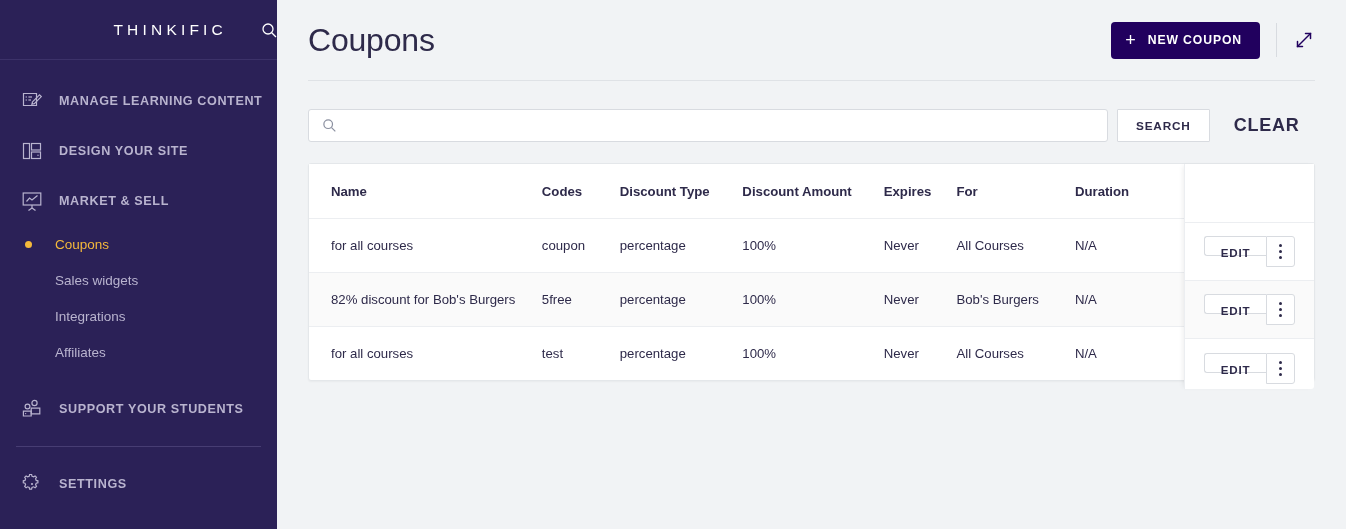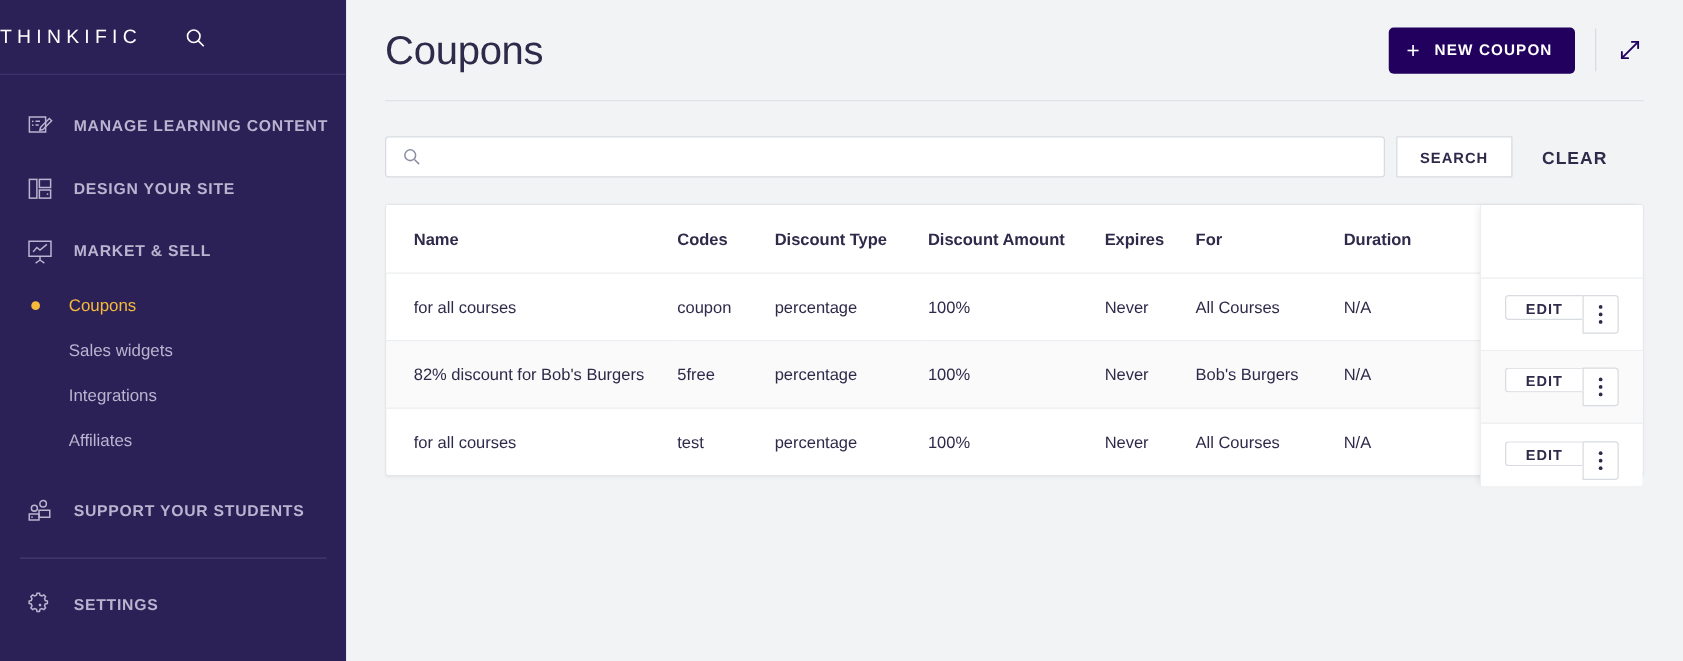--- a/index.html
+++ b/index.html
@@ -15,21 +15,21 @@
   .sidebar {
     width: 277px; height: 529px;
     background: #2b2157;
     flex: 0 0 277px;
     position: relative;
   }
   .brand {
     height: 60px;
     display: flex;
     align-items: center;
-    justify-content: flex-start;
+    justify-content: flex-end;
     gap: 34px;
     border-bottom: 1px solid #3c3269;
   }
   .brand-logo {
     color: #ffffff;
     font-size: 15.5px;
     font-weight: 400;
     letter-spacing: 4.2px;
     font-family: "Liberation Sans", sans-serif;
   }
@@ -182,21 +182,21 @@
     letter-spacing: 0.8px;
     color: #2e2a4a;
     cursor: pointer;
     font-family: "Liberation Sans", sans-serif;
   }
   .btn-link {
     background: none;
     border: none;
     padding: 0 6px;
     margin-left: 18px;
-    font-size: 14px;
+    font-size: 18px;
     font-weight: 700;
     letter-spacing: 0.8px;
     color: #2e2a4a;
     cursor: pointer;
     font-family: "Liberation Sans", sans-serif;
   }
 
   
   .table-card {
     margin-top: 21px;
@@ -261,21 +261,21 @@
   }
   .action-cell.alt { background: #fafafa; }
   .action-cell:last-of-type { border-bottom: none; }
   .btn-group { display: flex; }
   .btn-edit {
     background: #ffffff;
     border: 1px solid #d8dbe0;
     border-right: none;
     border-radius: 3px 0 0 3px;
     height: 20px;
-    padding: 4px 16px;
+    padding: 9px 16px;
     font-size: 11.6px;
     font-weight: 700;
     letter-spacing: 0.8px;
     color: #2e2a4a;
     cursor: pointer;
     font-family: "Liberation Sans", sans-serif;
   }
   .btn-kebab {
     background: #ffffff;
     border: 1px solid #d8dbe0;

